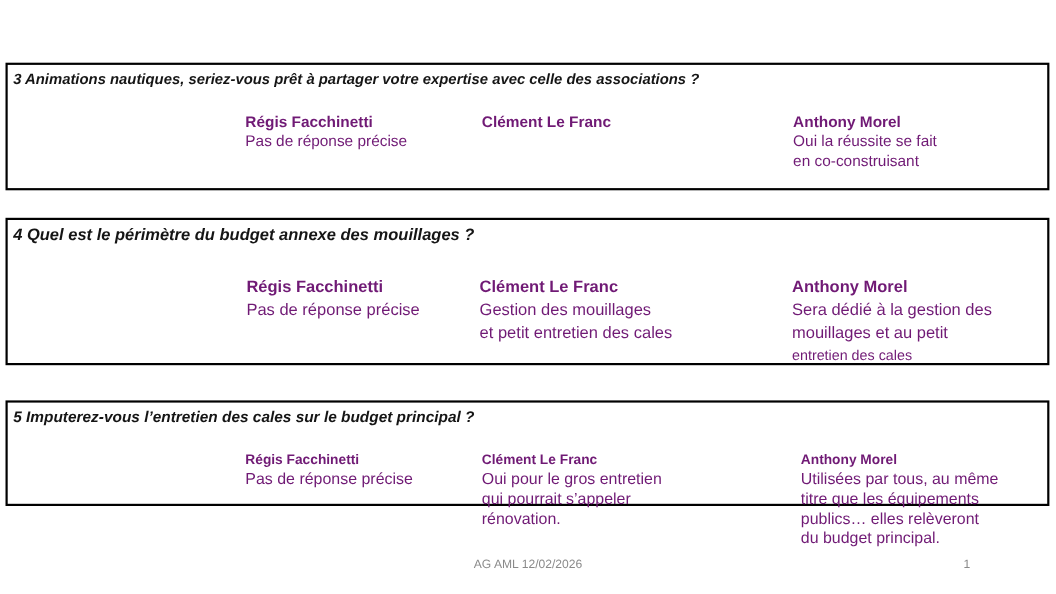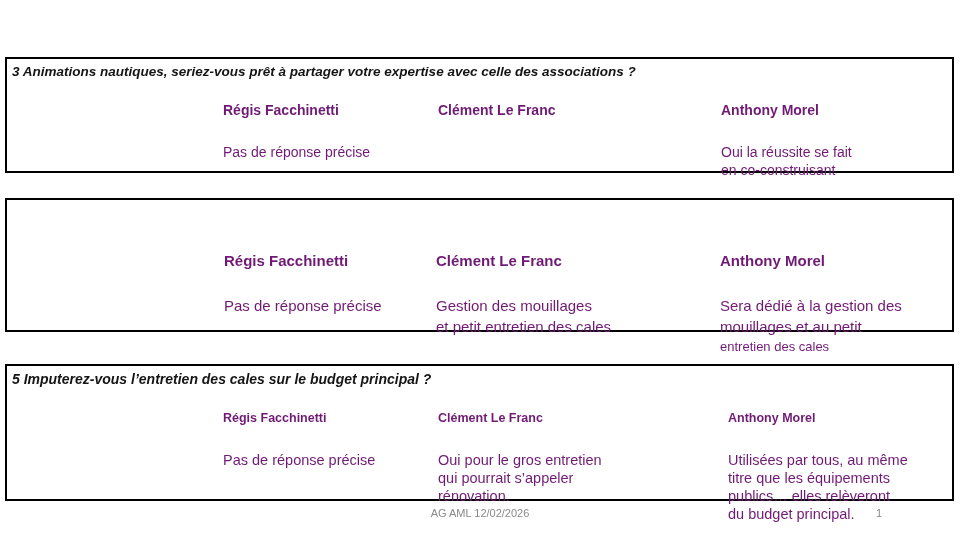--- a/index.html
+++ b/index.html
@@ -18,21 +18,21 @@
   .qbox {
     position: absolute;
     left: 5px;
     width: 949px;
     box-sizing: border-box;
     border: 2px solid #000000;
     background: #ffffff;
   }
   .qbox-1 { top: 57px;  height: 116px; }
   .qbox-2 { top: 198px; height: 134px; }
-  .qbox-3 { top: 364px; height: 137px; }
+  .qbox-3 { top: 364px; height: 96px; }
 
   .question {
     position: absolute;
     top: 5px;
     left: 5px;
     right: 6px;
     font-weight: bold;
     font-style: italic;
     color: #151515;
     white-space: nowrap;
@@ -40,21 +40,21 @@
   .qbox-1 .question { font-size: 13.5px; }
   .qbox-2 .question { font-size: 15px; }
   .qbox-3 .question { font-size: 14px; }
 
   .col {
     position: absolute;
     width: 272px;
     color: #701a75;
   }
   .col .name { font-weight: bold; }
-  .col .answer { white-space: pre-line; margin-top: 24px; }
+  .col .answer { white-space: pre-line; }
   .col .answer-small { white-space: pre-line; }
 
   
   .qbox-1 .col { top: 42px; font-size: 14px; line-height: 18px; }
   .qbox-1 .col-1 { left: 216px; }
   .qbox-1 .col-2 { left: 431px; }
   .qbox-1 .col-3 { left: 714px; }
   .qbox-1 .name { font-size: 14px; }
 
   
@@ -104,20 +104,21 @@
       <div class="name">Clément Le Franc</div>
     </div>
     <div class="col col-3">
       <div class="name">Anthony Morel</div>
       <div class="answer">Oui la réussite se fait
 en co-construisant</div>
     </div>
   </div>
 
   <div class="qbox qbox-2">
+    <div class="question">4 Quel est le périmètre du budget annexe des mouillages ?</div>
     <div class="col col-1">
       <div class="name">Régis Facchinetti</div>
       <div class="answer">Pas de réponse précise</div>
     </div>
     <div class="col col-2">
       <div class="name">Clément Le Franc</div>
       <div class="answer">Gestion des mouillages
 et petit entretien des cales</div>
     </div>
     <div class="col col-3">

